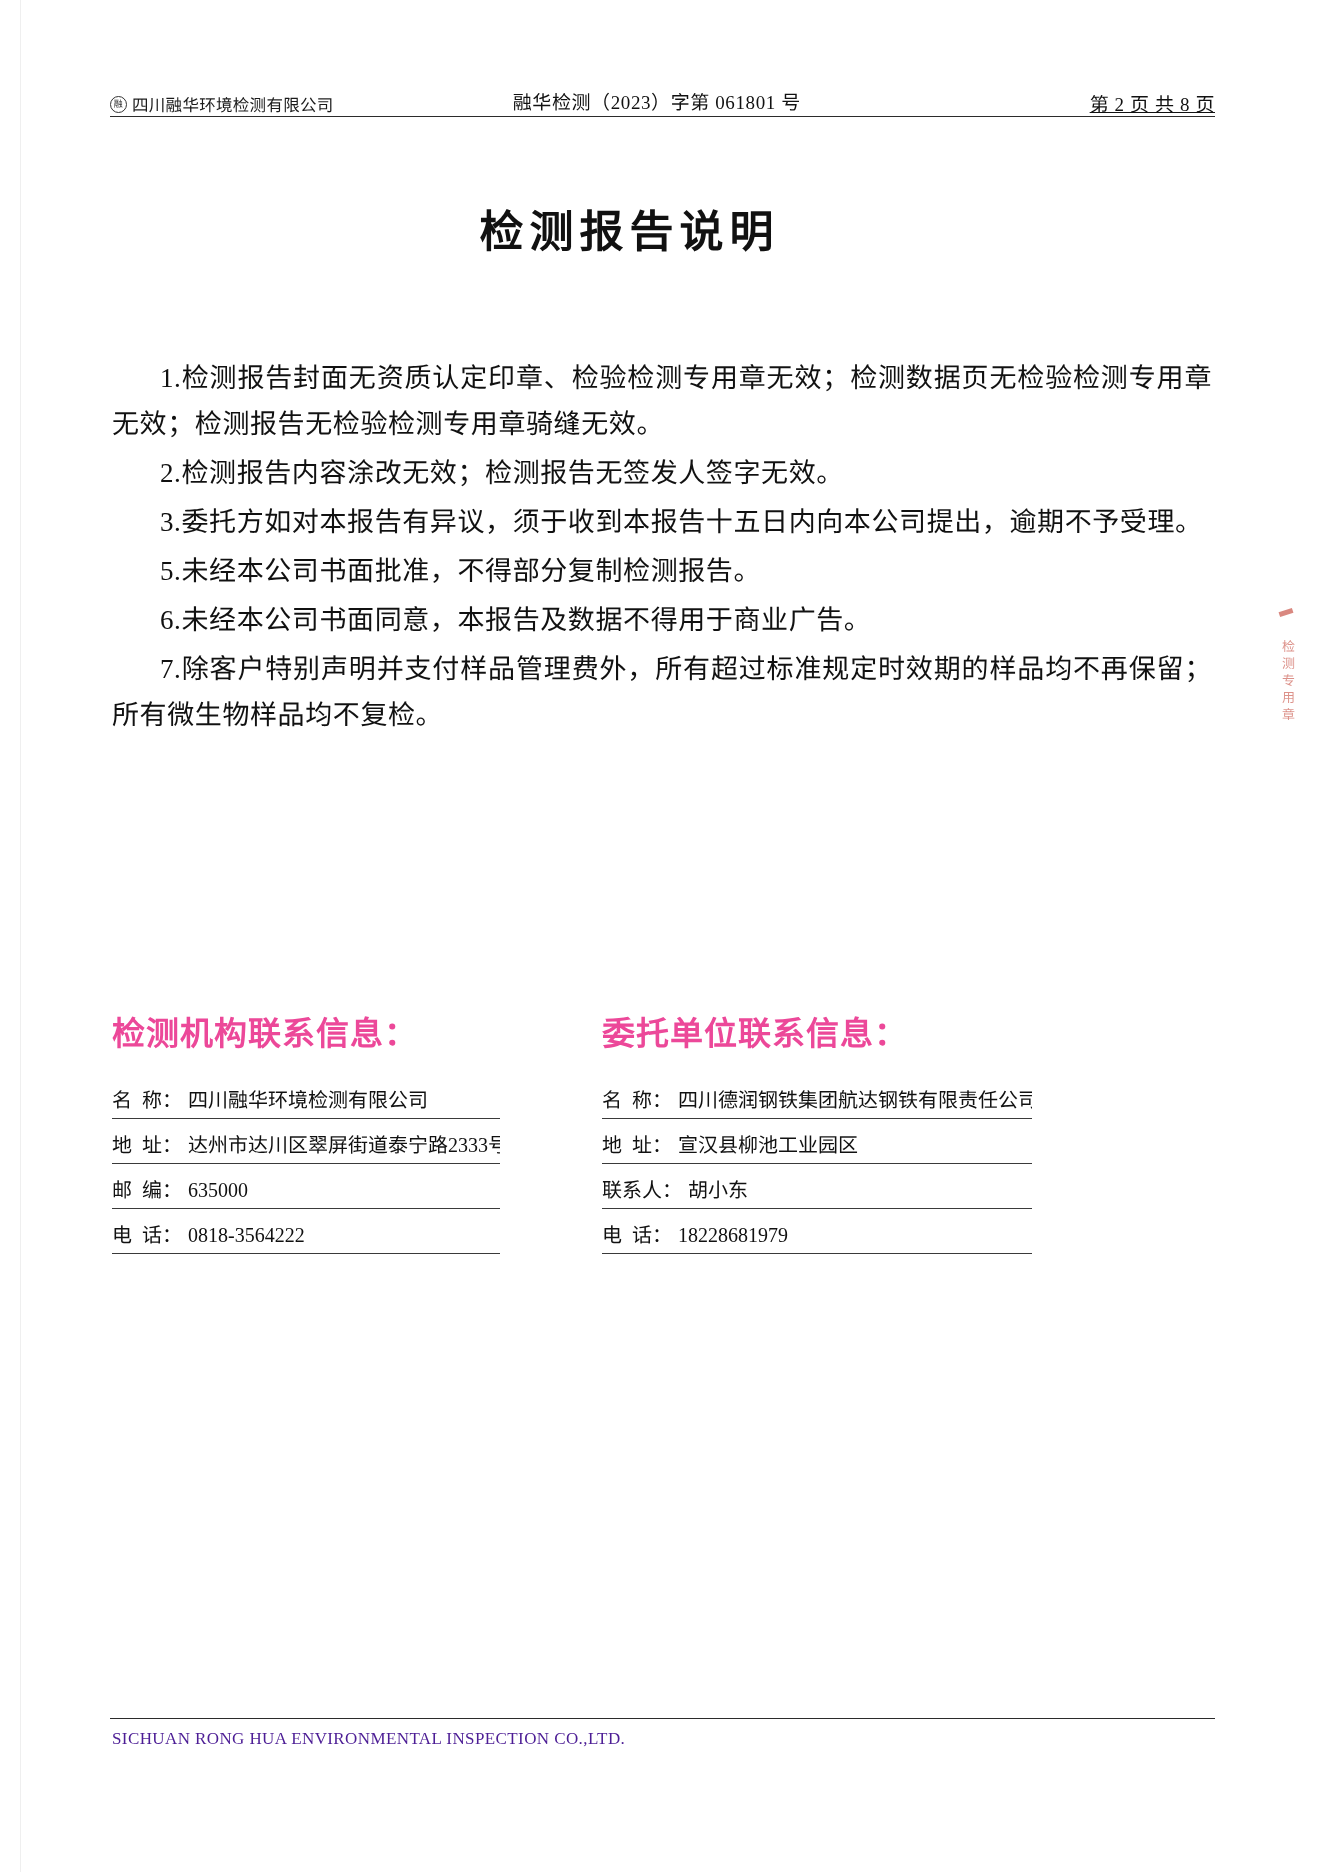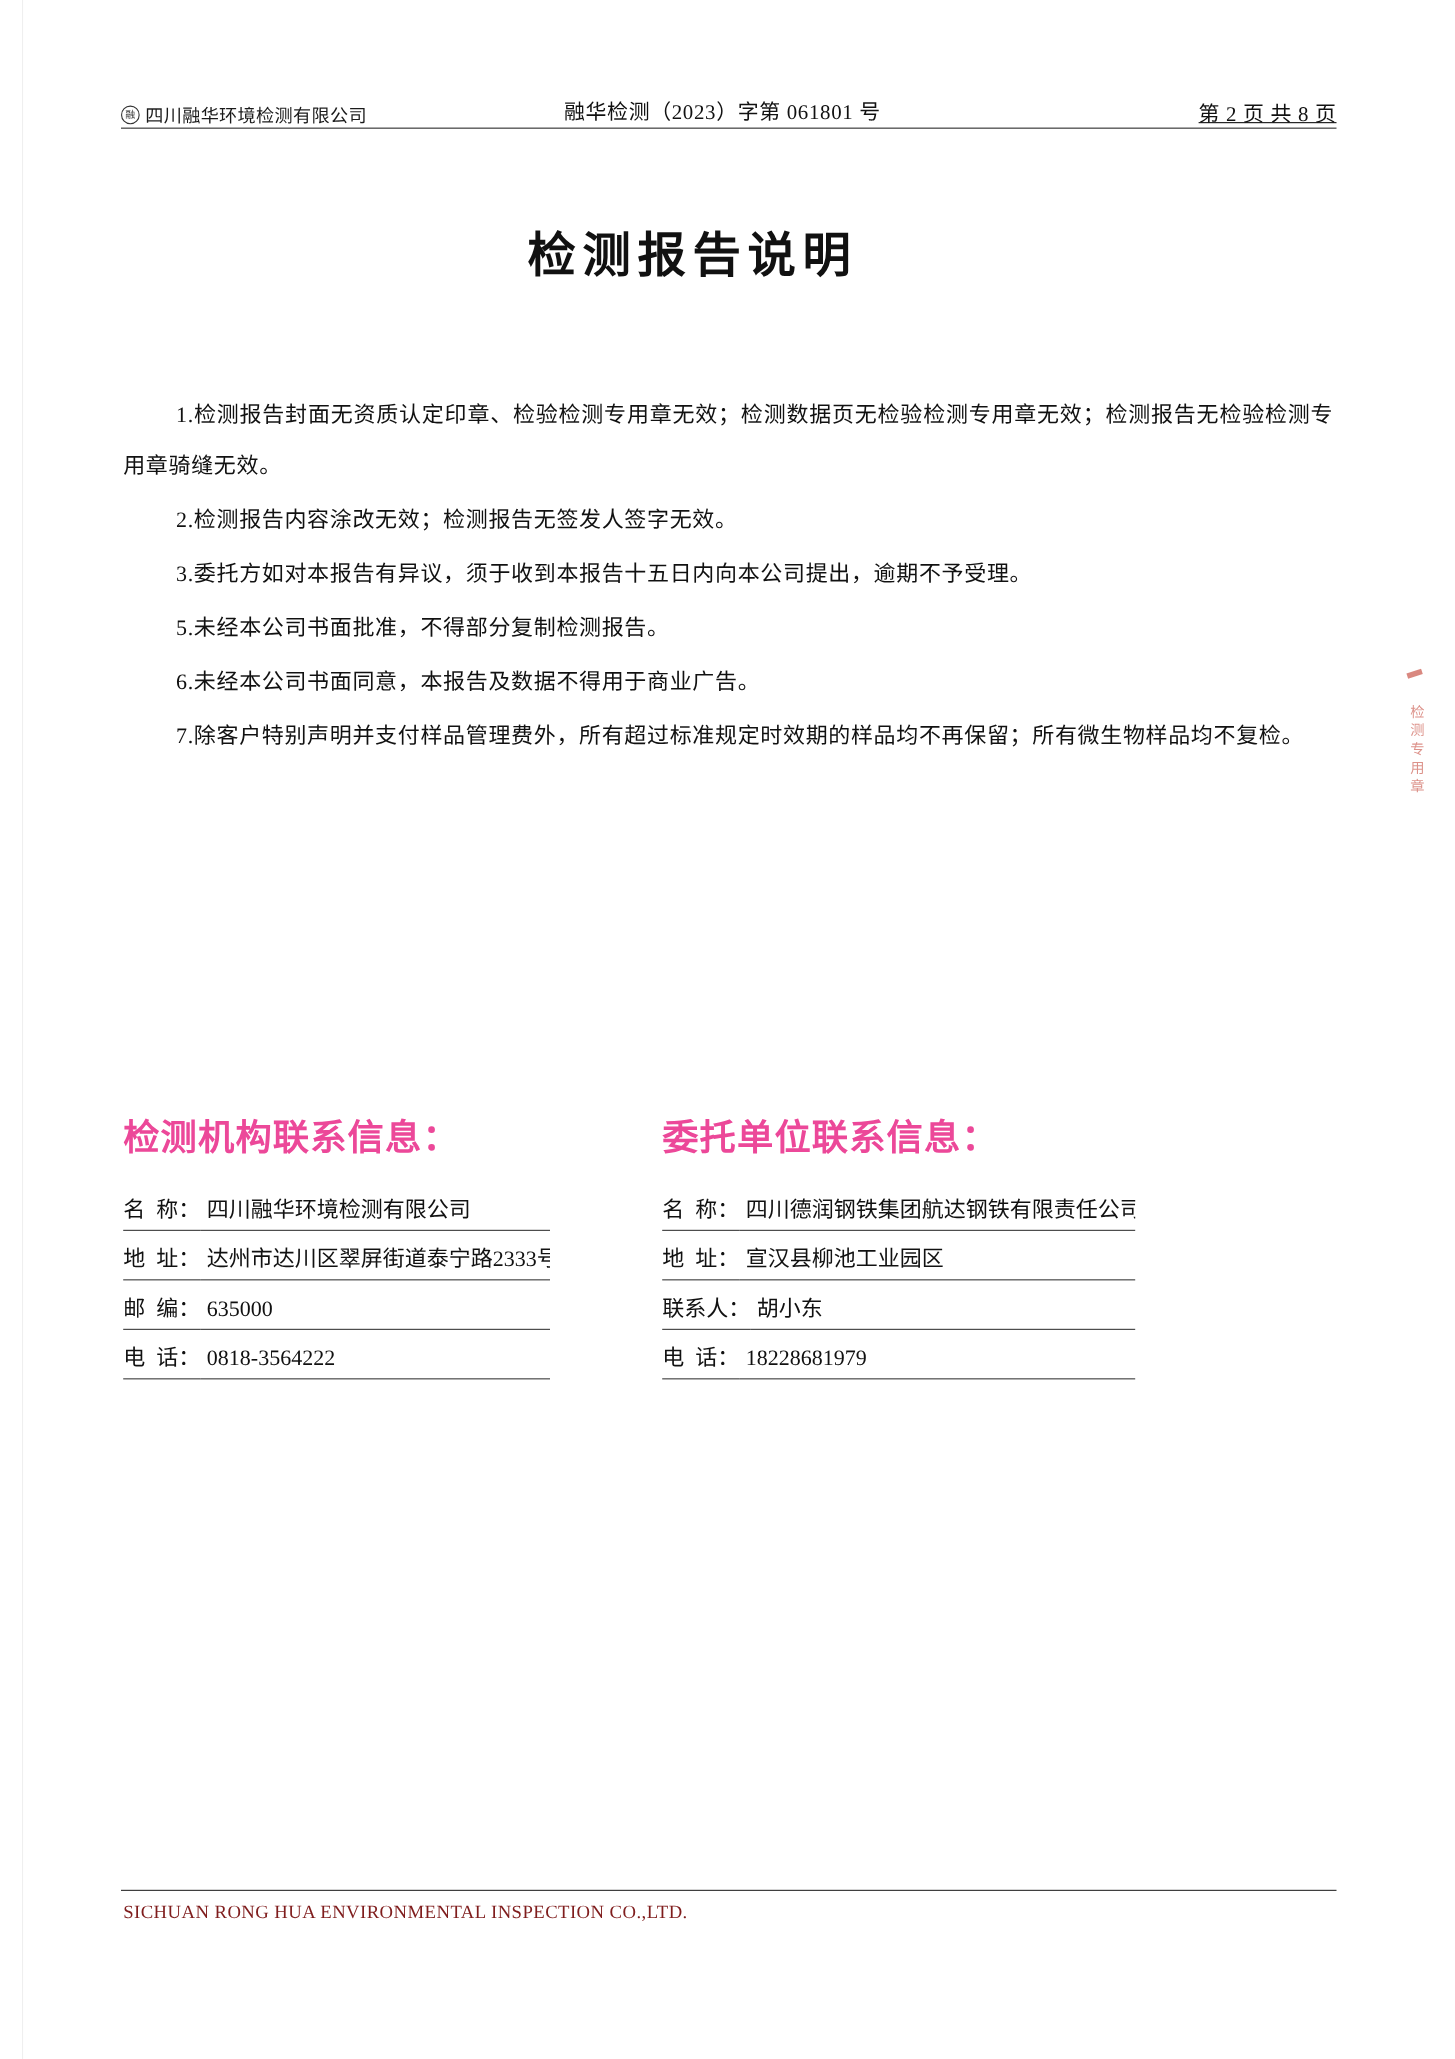--- a/index.html
+++ b/index.html
@@ -91,21 +91,21 @@
   }
 
   
   .body-block {
     position: absolute;
     left: 112px;
     top: 355px;
     width: 1100px;
   }
   .para {
-    font-size: 20px;
+    font-size: 27px;
     line-height: 46px;
     text-indent: 48px;
     letter-spacing: 0.6px;
     text-align: justify;
     margin: 0 0 3px 0;
     color: #111;
   }
 
   
   .contacts {
@@ -164,21 +164,21 @@
     height: 0;
     border-top: 1.6px solid #2b2b2b;
   }
   .footer-text {
     position: absolute;
     left: 112px;
     top: 1729px;
     font-size: 17px;
     letter-spacing: 0.4px;
     font-family: "Liberation Serif", "DejaVu Serif", serif;
-    color: #7f1d1d;
+    color: #4c1d95;
   }
 
   
   .stamp-mark {
     position: absolute;
     right: 26px;
     top: 640px;
     width: 26px;
     height: 170px;
     color: #c0392b;

